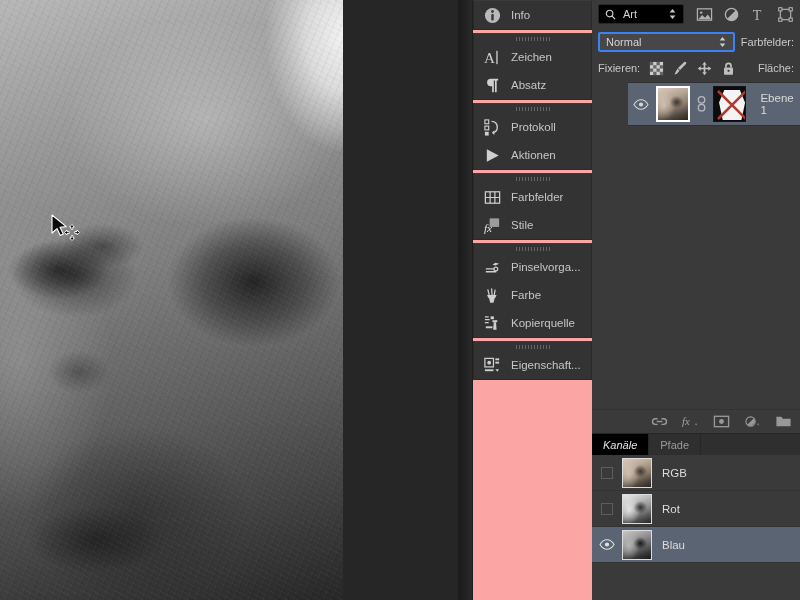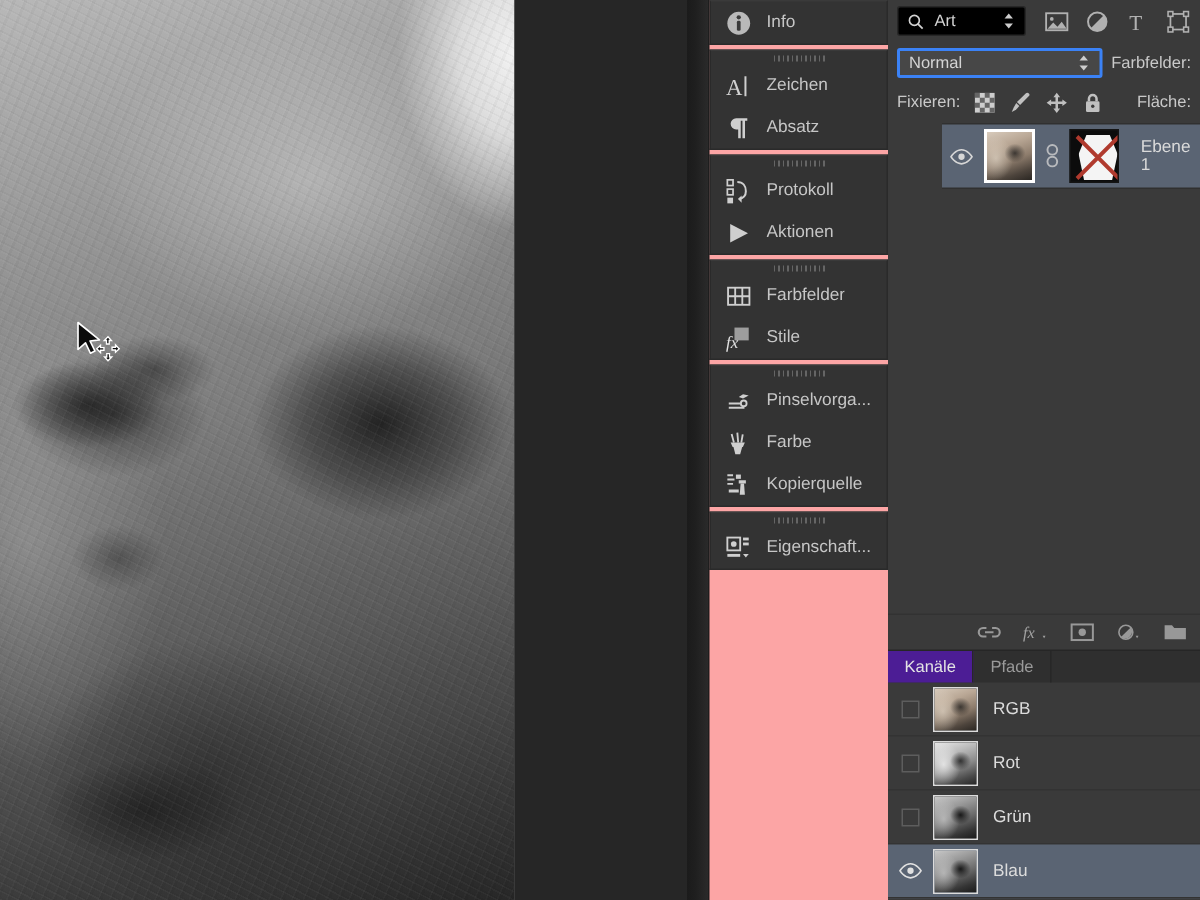--- a/index.html
+++ b/index.html
@@ -173,21 +173,21 @@
   
   #channels-panel{
     position:absolute; left:0; top:433px; width:208px; height:167px;
     background:#3a3a3a; border-top:1px solid #262626;
   }
   .tabbar{ display:flex; height:21px; background:#2f2f2f; }
   .tab{
     display:flex; align-items:center; padding:0 11px; font-size:11px;
     color:#9a9a9a; border-right:1px solid #272727;
   }
-  .tab.active{ background:#4c1d95; color:#e4e4e4; }
+  .tab.active{ background:#000000; color:#e4e4e4;font-style:italic; }
   .ch-row{
     display:flex; align-items:center; height:36px; gap:4px; padding-left:4px;
     border-bottom:1px solid #333333;
   }
   .ch-row.sel{ background:#5a6473; }
   .ch-eye{ width:22px; display:flex; justify-content:center; }
   .ch-box{ width:12px; height:12px; border:1px solid #5d5d5d; background:#3a3a3a; }
   .thumb-ch{ width:30px; height:30px; border:1px solid #dcdcdc; overflow:hidden; position:relative; }
   .ch-name{ margin-left:6px; font-size:11.5px; color:#dcdcdc; }
 
@@ -475,29 +475,20 @@
       <div class="ch-row">
         <span class="ch-eye">
           <span class="ch-box"></span>
         </span>
         <span class="thumb-ch">
           <span class="mini-face gray" style="display:block;width:100%;height:100%;position:static"></span>
         </span>
         <span class="ch-name">Rot</span>
       </div>
 
-      <div class="ch-row">
-        <span class="ch-eye">
-          <span class="ch-box"></span>
-        </span>
-        <span class="thumb-ch">
-          <span class="mini-face dark" style="display:block;width:100%;height:100%;position:static"></span>
-        </span>
-        <span class="ch-name">Grün</span>
-      </div>
 
       <div class="ch-row sel">
         <span class="ch-eye">
           <svg width="16" height="11" viewBox="0 0 16 11">
             <path d="M8 .8C3.8.8 1 5.5 1 5.5S3.8 10.2 8 10.2 15 5.5 15 5.5 12.2.8 8 .8z" fill="none" stroke="#e0e0e0" stroke-width="1.1"></path>
             <circle cx="8" cy="5.5" r="2.1" fill="#e0e0e0"></circle>
           </svg>
         </span>
         <span class="thumb-ch">
           <span class="mini-face dark" style="display:block;width:100%;height:100%;position:static"></span>

